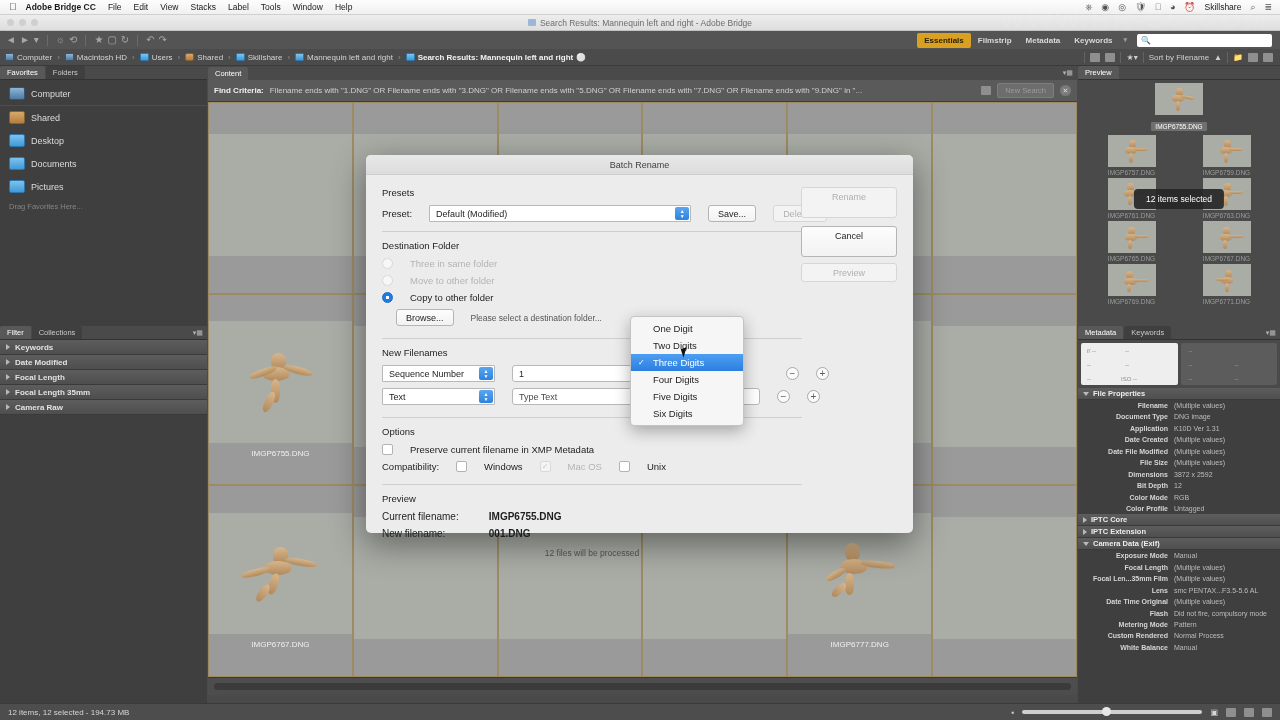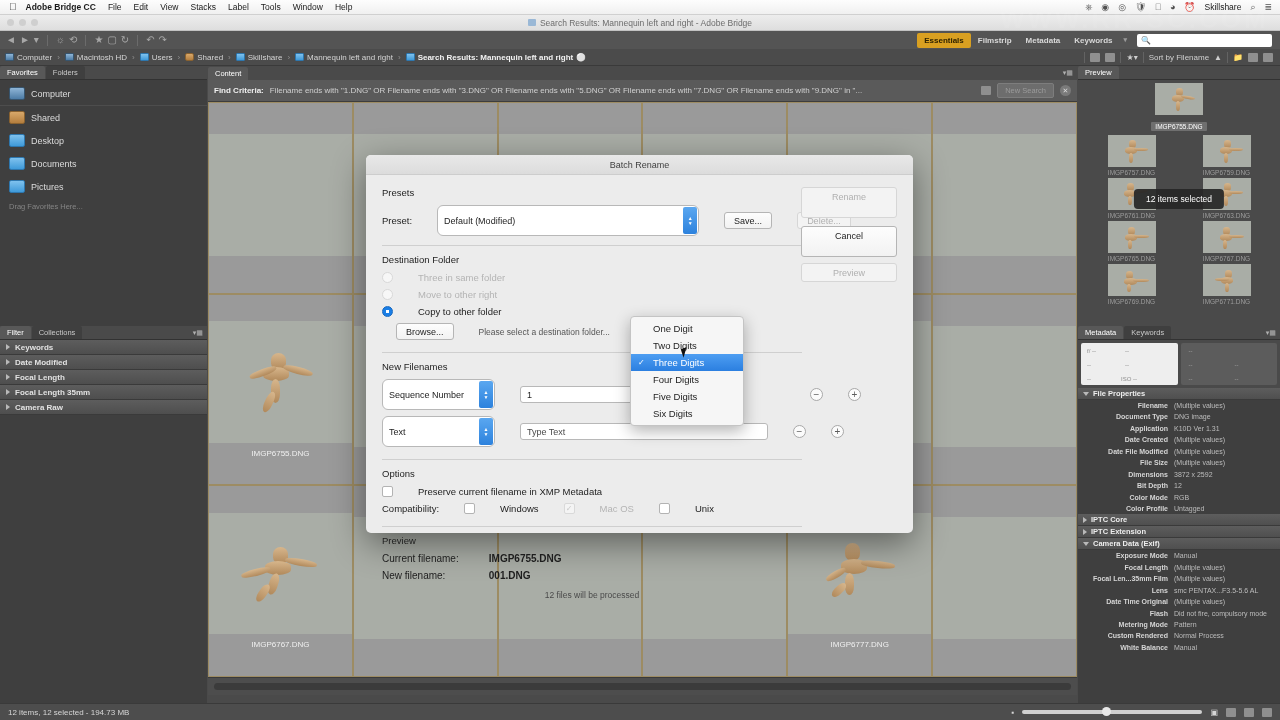--- a/index.html
+++ b/index.html
@@ -186,24 +186,24 @@
     background: #ececec; border-radius: 5px; box-shadow: 0 10px 34px rgba(0,0,0,.45);
     font-size: 9.5px; color: #1d1d1d;
   }
   .dlg-title {
     height: 20px; background: linear-gradient(#e8e8e8,#dcdcdc); border-top-left-radius: 5px; border-top-right-radius: 5px;
     display: flex; align-items: center; justify-content: center; font-size: 9px; color: #3f3f3f;
     border-bottom: 1px solid #cdcdcd;
   }
   .dlg-body { position: relative; padding: 12px 16px; }
   .grp-title { font-size: 9.5px; color: #1d1d1d; margin-bottom: 7px; }
-  .row { display: flex; align-items: center; gap: 25px; margin-bottom: 6px; }
+  .row { display: flex; align-items: center; gap: 17px; margin-bottom: 6px; }
   .lbl { font-size: 9.5px; }
   .select {
-    background: #fff; border: 1px solid #b8b8b8; border-radius: 6px; height: 31px;
+    background: #fff; border: 1px solid #b8b8b8; border-radius: 1px; height: 17px;
     display: flex; align-items: center; padding: 0 0 0 6px; font-size: 9px; position: relative;
   }
   .select .stepper {
     position: absolute; right: 1px; top: 1px; bottom: 1px; width: 14px;
     background: linear-gradient(#5aa7f0,#2d82dd); border-radius: 2px;
     display: flex; flex-direction: column; align-items: center; justify-content: center;
     color: #fff; font-size: 5px; line-height: 5px;
   }
   .btn {
     background: linear-gradient(#fdfdfd,#f2f2f2); border: 1px solid #b5b5b5; border-radius: 3px;
@@ -829,21 +829,21 @@
 
       <div class="hr" style="width:420px"></div>
 
       <div class="grp-title">Destination Folder</div>
       <div class="row">
         <span class="radio dis"></span>
         <span class="lbl muted">Three in same folder</span>
       </div>
       <div class="row">
         <span class="radio dis"></span>
-        <span class="lbl muted">Move to other right</span>
+        <span class="lbl muted">Move to other folder</span>
       </div>
       <div class="row">
         <span class="radio on"></span>
         <span class="lbl">Copy to other folder</span>
       </div>
       <div class="row" style="padding-left:14px">
         <span class="btn">Browse...</span>
         <span style="font-size:8.5px;color:#555">Please select a destination folder...</span>
       </div>
 

